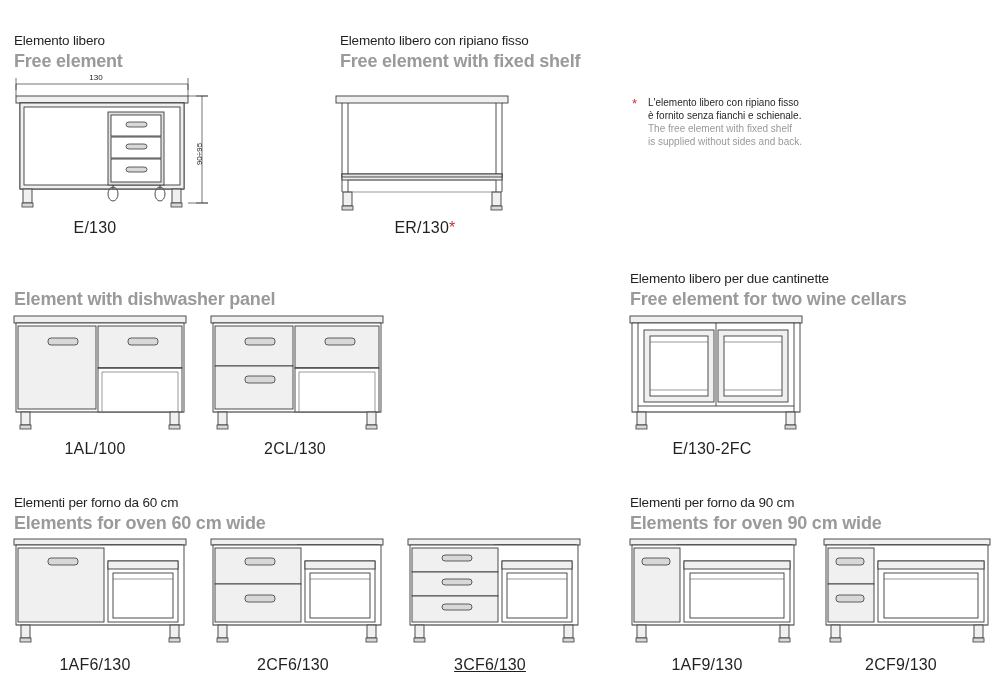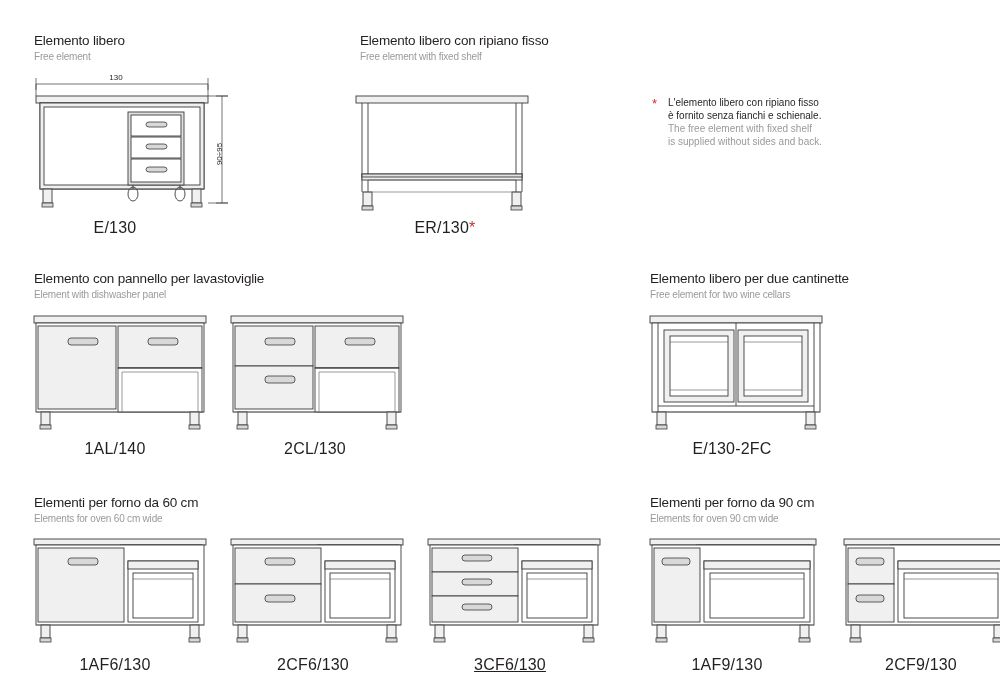--- a/index.html
+++ b/index.html
@@ -4,36 +4,36 @@
 <style>
   * { box-sizing: border-box; }
   html, body {
     margin: 0; padding: 0;
     width: 1000px; height: 700px;
     background: #ffffff;
     font-family: "Liberation Sans", sans-serif;
     color: #231f20;
     overflow: hidden;
   }
-  .page { position: relative; width: 792px; height: 700px; margin-left: 20px; }
+  .page { position: relative; width: 792px; height: 700px; }
 
   
   .sec-title {
     position: absolute;
     font-size: 13.5px;
     letter-spacing: -0.2px;
     font-weight: 400;
     color: #231f20;
     white-space: nowrap;
   }
   .sec-sub {
     position: absolute;
-    font-size: 10px;
+    font-size: 18px;
     letter-spacing: -0.2px;
-    font-weight: 400;
+    font-weight: 700;
     color: #9a9a9a;
     white-space: nowrap;
   }
 
   
   .cap {
     position: absolute;
     font-size: 16px;
     letter-spacing: 0.2px;
     color: #231f20;
@@ -154,21 +154,20 @@
   <div class="cap" style="left:370px; top:219px; width:110px;"><span>ER/130</span><span class="star">*</span></div>
 
   <div class="note-star" style="left:632px; top:96px;">*</div>
   <div class="note" style="left:648px; top:96px;">
     <span class="l-it">L'elemento libero con ripiano fisso</span>
     <span class="l-it">è fornito senza fianchi e schienale.</span>
     <span class="l-en">The free element with fixed shelf</span>
     <span class="l-en">is supplied without sides and back.</span>
   </div>
 
-  <div class="sec-title" style="left:14px; top:271px;">Elemento con pannello per lavastoviglie</div>
   <div class="sec-sub" style="left:14px; top:289px;">Element with dishwasher panel</div>
 
   <div class="draw" style="left:8px; top:312px;">
     <svg width="190" height="128" viewBox="0 0 190 128">
       <rect class="fill-lt" x="6" y="4" width="172" height="7"></rect>
       <rect class="fill-wh" x="8" y="11" width="168" height="89"></rect>
 
       <rect class="fill-lt" x="10" y="14" width="78" height="83"></rect>
       <rect class="fill-gr" rx="3" x="40" y="26" width="30" height="7"></rect>
 
@@ -181,21 +180,21 @@
       <line class="ln-t" x1="94" y1="60" x2="94" y2="100"></line>
       <line class="ln-t" x1="170" y1="60" x2="170" y2="100"></line>
 
       <rect class="fill-lt" x="13" y="100" width="9" height="13"></rect>
       <rect class="fill-lt" x="162" y="100" width="9" height="13"></rect>
       <rect class="fill-gr" x="12" y="113" width="11" height="4"></rect>
       <rect class="fill-gr" x="161" y="113" width="11" height="4"></rect>
       <line class="ln-t" x1="8" y1="100" x2="176" y2="100"></line>
     </svg>
   </div>
-  <div class="cap" style="left:40px; top:440px; width:110px;">1AL/140</div>
+  <div class="cap" style="left:40px; top:440px; width:110px;">1AL/100</div>
 
   <div class="draw" style="left:205px; top:312px;">
     <svg width="190" height="128" viewBox="0 0 190 128">
       <rect class="fill-lt" x="6" y="4" width="172" height="7"></rect>
       <rect class="fill-wh" x="8" y="11" width="168" height="89"></rect>
 
       <rect class="fill-lt" x="10" y="14" width="78" height="40"></rect>
       <rect class="fill-gr" rx="3" x="40" y="26" width="30" height="7"></rect>
       <rect class="fill-lt" x="10" y="54" width="78" height="43"></rect>
       <rect class="fill-gr" rx="3" x="40" y="64" width="30" height="7"></rect>

